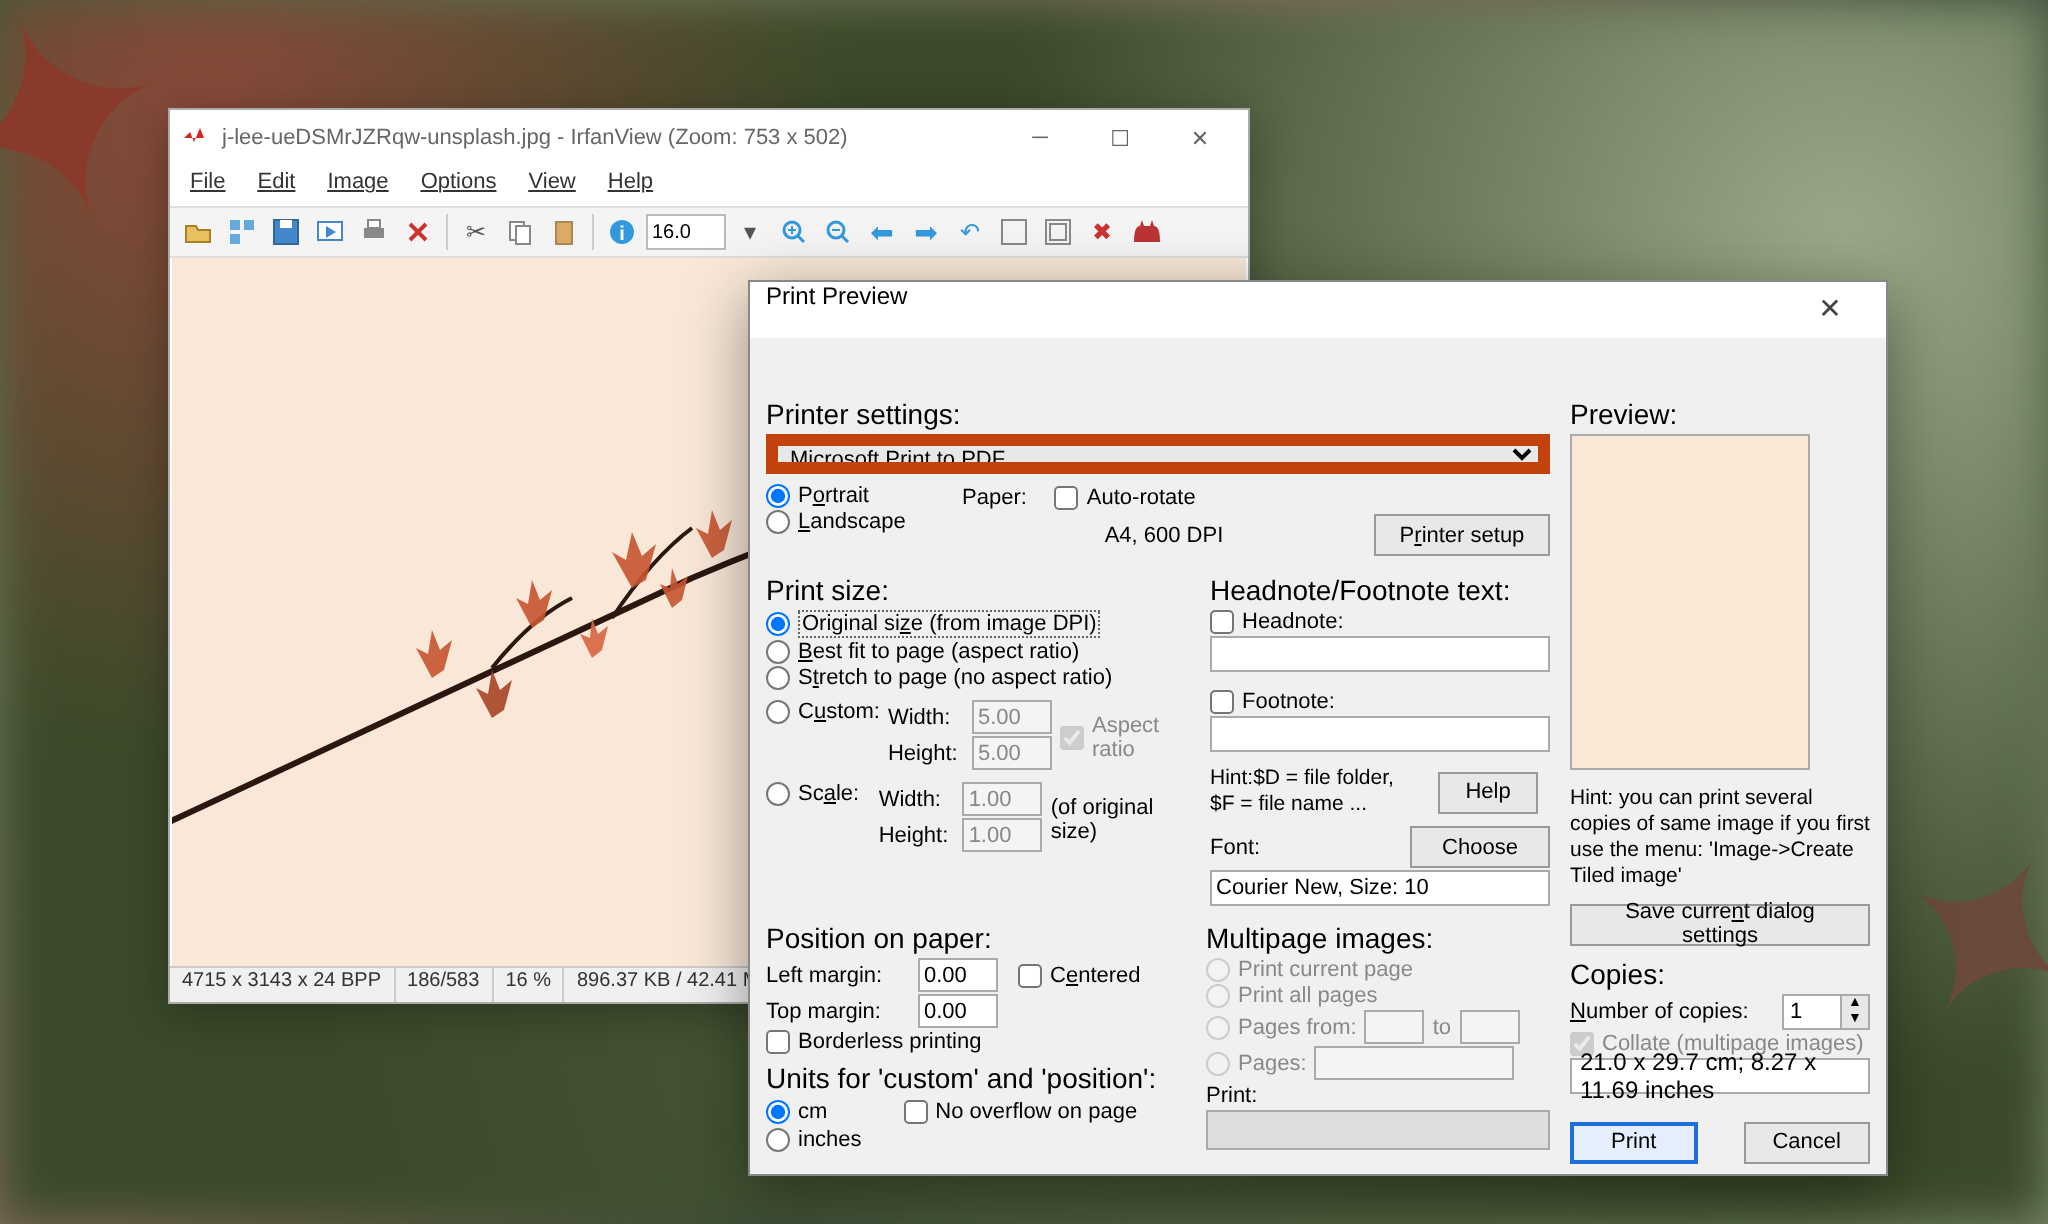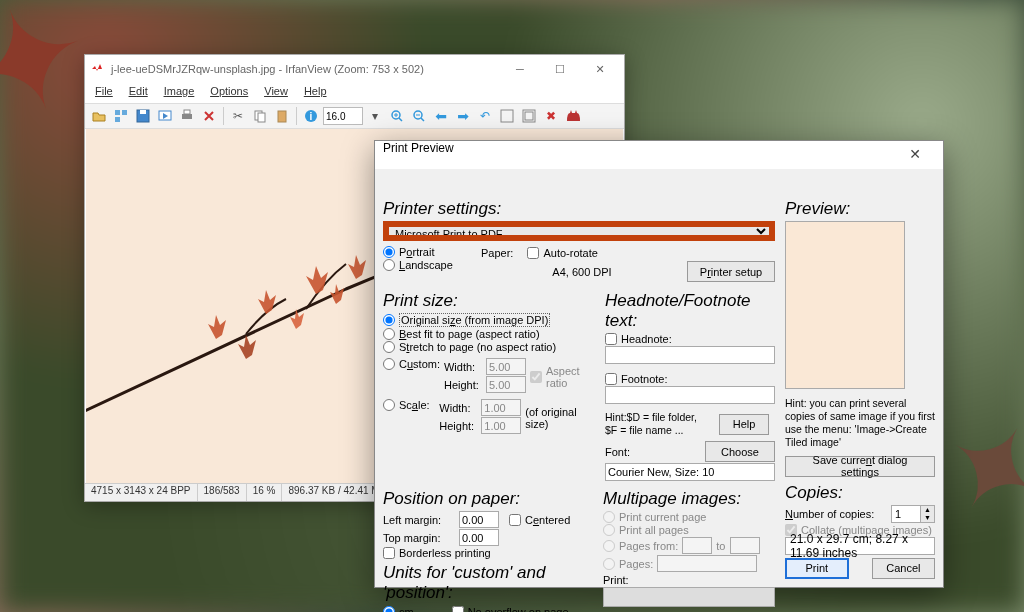--- a/index.html
+++ b/index.html
@@ -39,21 +39,21 @@
 .dialog {
   position:absolute; left:374px; top:140px; width:570px; height:448px;
   background:#f0f0f0; border:1px solid #888; box-shadow:0 8px 30px rgba(0,0,0,.4);
   font-size:11px; color:#000;
 }
 .dlg-title { height:28px; background:#fff; display:flex; padding:0 8px; font-size:12px;}
 .dlg-title .spacer { flex:1; }
 .dlg-close { width:40px; height:26px; display:flex; align-items:center; justify-content:center; font-size:14px; color:#444;}
 .dlg-body { padding:4px 8px 8px 8px; position:relative; }
 
-.group-label { font-size:17px; color:#000; margin:2px 0 2px 0;font-style:italic;}
+.group-label { font-size:14px; color:#000; margin:2px 0 2px 0;}
 .row { display:flex; align-items:center; gap:4px; margin:1px 0;}
 .u { text-decoration:underline; }
 
 select.full { width:100%; height:20px; background:#e8e8e8; border:6px solid #c2410c; font-size:11px; padding:0 2px;}
 .drop-disabled { width:172px; height:20px; background:#ddd; border:1px solid #aaa;}
 input[type=text].num { width:40px; height:17px; font-size:11px; border:1px solid #aaa; padding:0 2px; background:#fff;}
 input[type=text].numd { width:40px; height:17px; font-size:11px; border:1px solid #aaa; padding:0 2px; background:#f4f4f4; color:#888;}
 input[type=text].fld { height:18px; font-size:11px; border:1px solid #aaa; padding:0 2px; background:#fff;}
 input[type=checkbox], input[type=radio] { margin:0; width:12px; height:12px; }
 .btn { height:21px; background:#e8e8e8; border:1px solid #999; font-size:11px; padding:0 8px; display:inline-flex; align-items:center; justify-content:center;}
@@ -425,19 +425,19 @@
               <div>▲</div>
               <div>▼</div>
             </div>
           </div>
       </div>
       <label class="row disabled">
           <input type="checkbox" checked="" disabled="" style="">
           <span>Collate (multipage images)</span>
         </label>
       <div class="result-box">21.0 x 29.7 cm; 8.27 x 11.69 inches</div>
-      <div class="row" style="margin-top:3px;gap:23px">
+      <div class="row" style="margin-top:14px;gap:23px">
         <button class="btn primary">Print</button>
         <button class="btn cancel">Cancel</button>
       </div>
     </div>
   </div>
 </div>
 
 </body></html>

